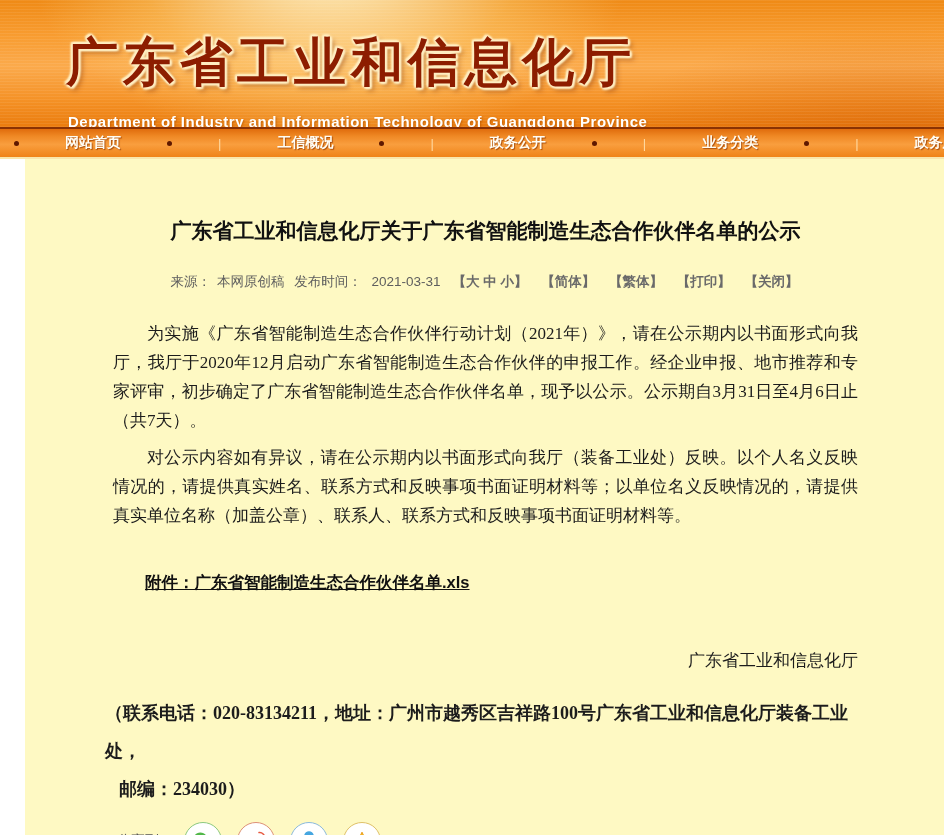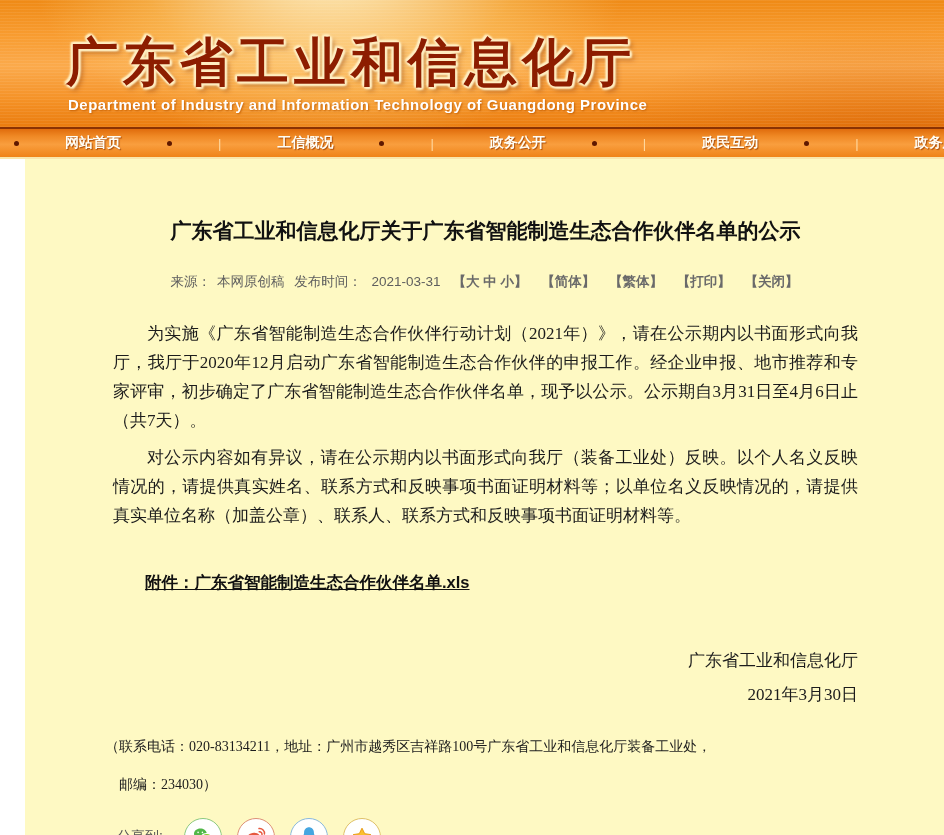--- a/index.html
+++ b/index.html
@@ -38,21 +38,21 @@
     position:absolute; left:66px; top:28px; z-index:2;
     font-size:52px; font-weight:bold; letter-spacing:5px;
     color:#8d1d00;
     text-shadow:
       -2px 0 2px #ffeec2, 2px 0 2px #ffeec2,
       0 -2px 2px #ffeec2, 0 2px 2px #ffeec2,
       -2px -2px 2px #ffeec2, 2px 2px 2px #ffeec2,
       4px 4px 5px rgba(130,45,0,.45);
   }
   .banner-sub{
-    position:absolute; left:68px; top:96px; z-index:2;
+    position:absolute; left:68px; top:113px; z-index:2;
     font-size:15px; font-weight:bold; color:#ffffff; letter-spacing:.5px;
     text-shadow:1px 1px 2px rgba(190,90,0,.85);
   }
 
   
   .nav{
     flex:0 0 32px; height:32px;
     border-top:2px solid #8a3203;
     border-bottom:2px solid #f9e6ac;
     background:linear-gradient(180deg,#e06c0c 0%,#ef8824 25%,#f99e3e 55%,#ef8318 100%);
@@ -108,21 +108,21 @@
     text-decoration:underline; cursor:pointer;
   }
   .sig-block{
     margin-top:50px; text-align:right;
     font-family:"Liberation Serif", serif;
     font-size:17px; line-height:34px; color:#1c1c1c;
   }
   .contact-block{
     margin-top:16px; margin-left:-8px;
     font-family:"Liberation Serif", serif;
-    font-size:14px; line-height:38px; color:#1c1c1c;
+    font-size:18px; line-height:38px; color:#1c1c1c;font-weight:bold;
   }
   .contact-line2{ padding-left:14px; }
   .share-row{
     margin-top:14px; margin-left:4px;
     display:flex; align-items:center; gap:15px;text-decoration:underline;
   }
   .share-label{ font-size:14px; color:#555; margin-right:6px; }
   .share-btn{
     width:38px; height:38px; border-radius:50%;
     background:#fff; display:flex; align-items:center; justify-content:center;
@@ -153,21 +153,21 @@
   <span class="nav-dot"></span>
   <span class="nav-item">网站首页</span>
   <span class="nav-dot"></span>
   <span class="nav-pipe">|</span>
   <span class="nav-item">工信概况</span>
   <span class="nav-dot"></span>
   <span class="nav-pipe">|</span>
   <span class="nav-item">政务公开</span>
   <span class="nav-dot"></span>
   <span class="nav-pipe">|</span>
-  <span class="nav-item">政民互动</span>
+  <span class="nav-item">业务分类</span>
   <span class="nav-dot"></span>
   <span class="nav-pipe">|</span>
   <span class="nav-item">政务服务</span>
   <span class="nav-dot"></span>
   <span class="nav-pipe">|</span>
   <span class="nav-item">政民互动</span>
   <span class="nav-dot"></span>
   <span class="nav-pipe">|</span>
   <span class="nav-item">版权声明</span>
 </div>
@@ -191,21 +191,20 @@
     <p>为实施《广东省智能制造生态合作伙伴行动计划（2021年）》，请在公示期内以书面形式向我厅，我厅于2020年12月启动广东省智能制造生态合作伙伴的申报工作。经企业申报、地市推荐和专家评审，初步确定了广东省智能制造生态合作伙伴名单，现予以公示。公示期自3月31日至4月6日止（共7天）。</p>
     <p>对公示内容如有异议，请在公示期内以书面形式向我厅（装备工业处）反映。以个人名义反映情况的，请提供真实姓名、联系方式和反映事项书面证明材料等；以单位名义反映情况的，请提供真实单位名称（加盖公章）、联系人、联系方式和反映事项书面证明材料等。</p>
   </div>
 
   <div class="attachment-row">
     <a class="attachment-link">附件：广东省智能制造生态合作伙伴名单.xls</a>
   </div>
 
   <div class="sig-block">
     <div>广东省工业和信息化厅</div>
-    <div>2021年3月30日</div>
   </div>
 
   <div class="contact-block">
     <div>（联系电话：020-83134211，地址：广州市越秀区吉祥路100号广东省工业和信息化厅装备工业处，</div>
     <div class="contact-line2">邮编：234030）</div>
   </div>
 
   <div class="share-row">
     <span class="share-label">分享到:</span>
 

